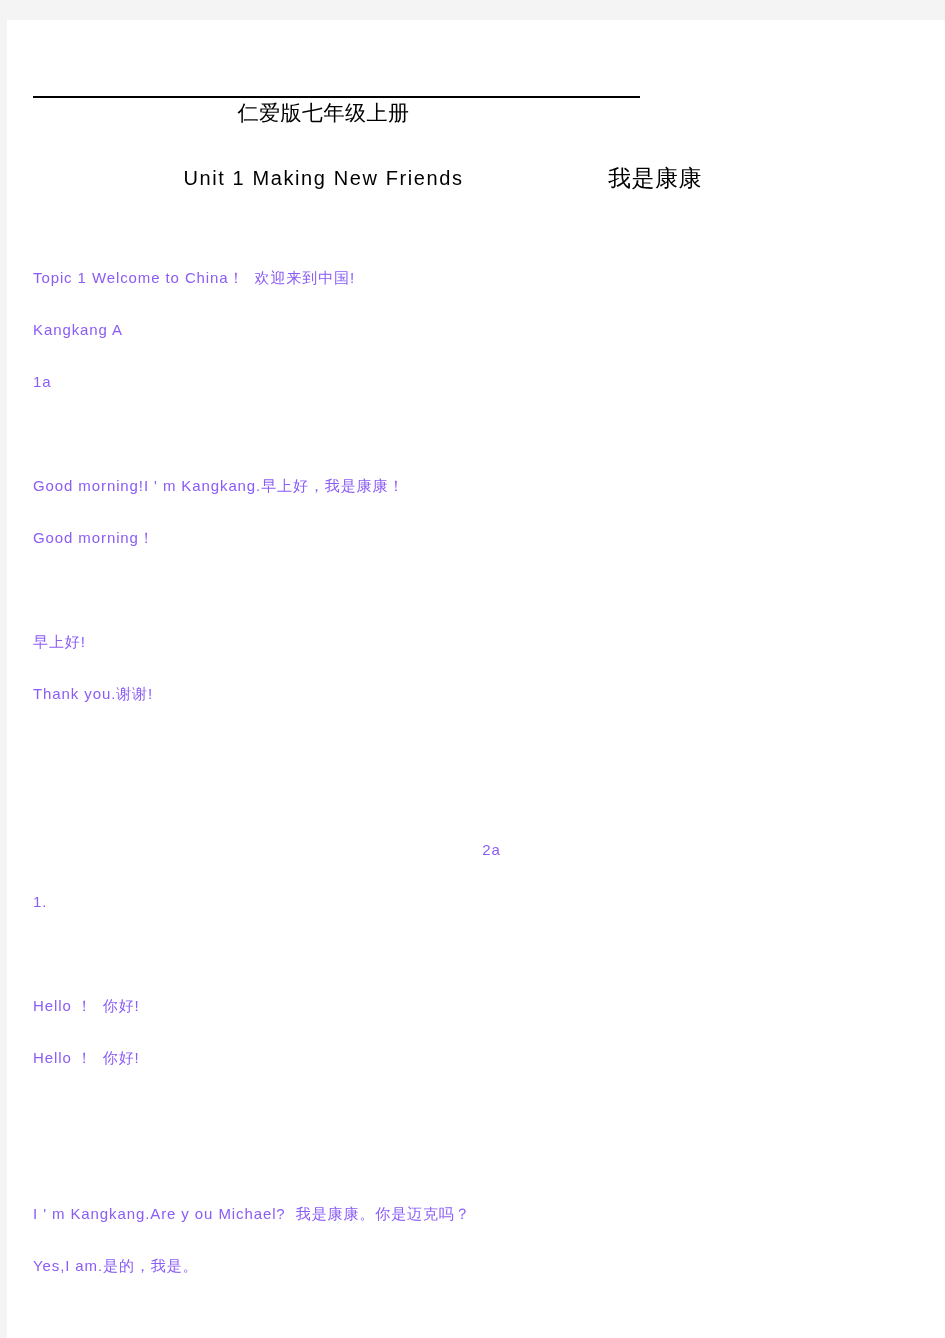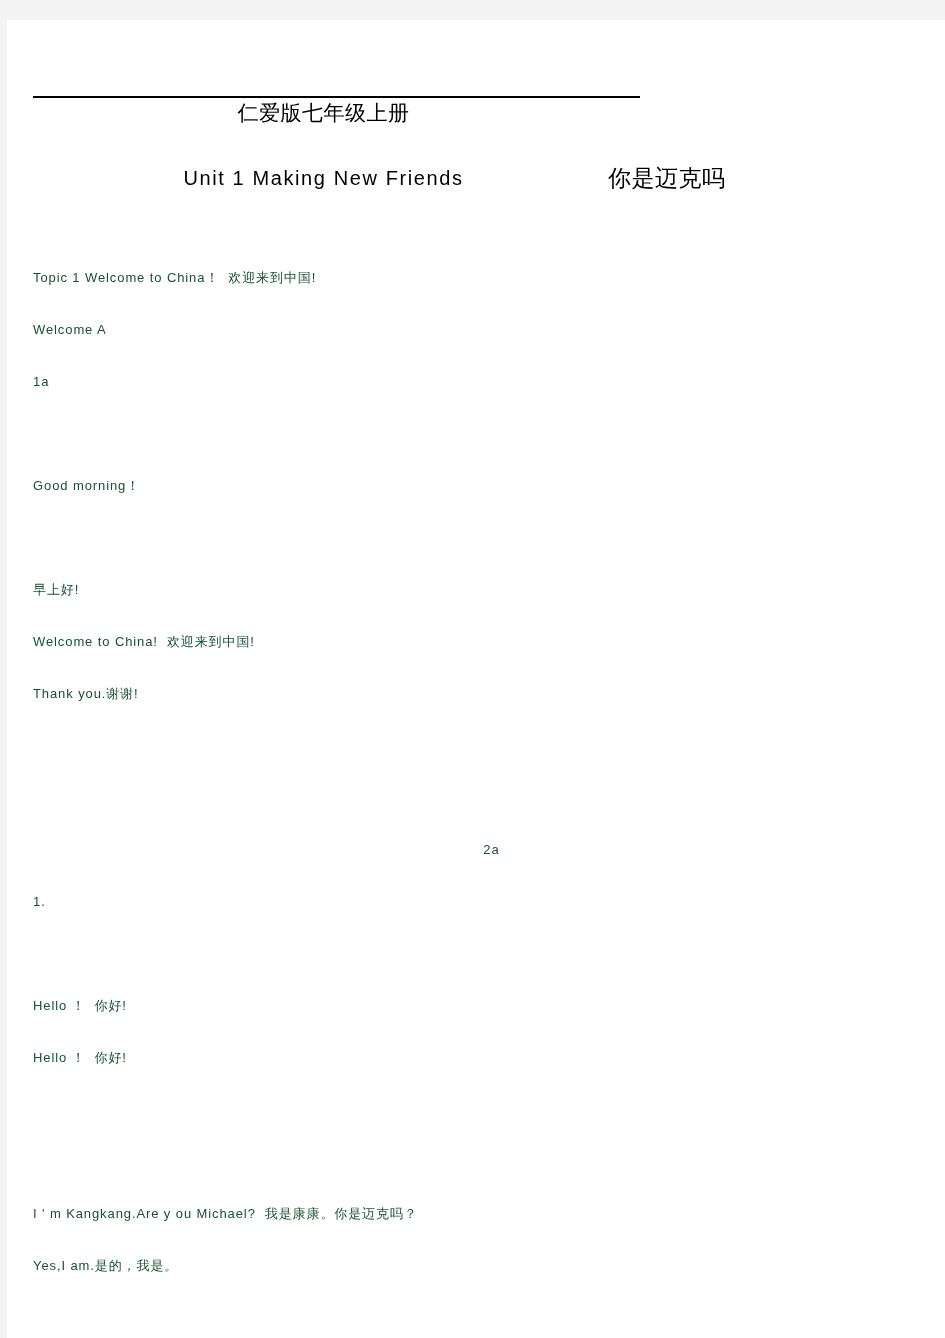--- a/index.html
+++ b/index.html
@@ -90,23 +90,23 @@
   
   .body-block {
     position: absolute;
     left: 0;
     top: 232px;
     width: 938px;
   }
   .line {
     position: relative;
     height: 52px;
-    font-size: 13px;
+    font-size: 15px;
     line-height: 52px;
-    color: #14532d;
+    color: #8b5cf6;
     white-space: pre;
     letter-spacing: 0.9px;
     padding-left: 26px;
   }
   .line.indent {
     padding-left: 31px;
     text-align: center;
   }
   .line.blank {
     height: 52px;
@@ -118,32 +118,32 @@
 <div id="page-gutter"></div>
 
 <div id="sheet">
 
   <div class="head-rule"></div>
 
   <div class="doc-title">仁爱版七年级上册</div>
 
   <div class="unit-row">
     <div class="unit-en">Unit 1 Making New Friends</div>
-    <div class="unit-cn">你是迈克吗</div>
+    <div class="unit-cn">我是康康</div>
   </div>
 
   <div class="body-block">
     <div class="line">Topic 1 Welcome to China！  欢迎来到中国!</div>
-    <div class="line">Welcome A</div>
+    <div class="line">Kangkang A</div>
     <div class="line">1a</div>
     <div class="line blank"></div>
+    <div class="line">Good morning!I ' m Kangkang.早上好，我是康康！</div>
     <div class="line">Good morning！</div>
     <div class="line blank"></div>
     <div class="line">早上好!</div>
-    <div class="line">Welcome to China!  欢迎来到中国!</div>
     <div class="line">Thank you.谢谢!</div>
     <div class="line blank"></div>
     <div class="line blank"></div>
     <div class="line indent">2a</div>
     <div class="line">1.</div>
     <div class="line blank"></div>
     <div class="line">Hello ！  你好!</div>
     <div class="line">Hello ！  你好!</div>
     <div class="line blank"></div>
     <div class="line blank"></div>

